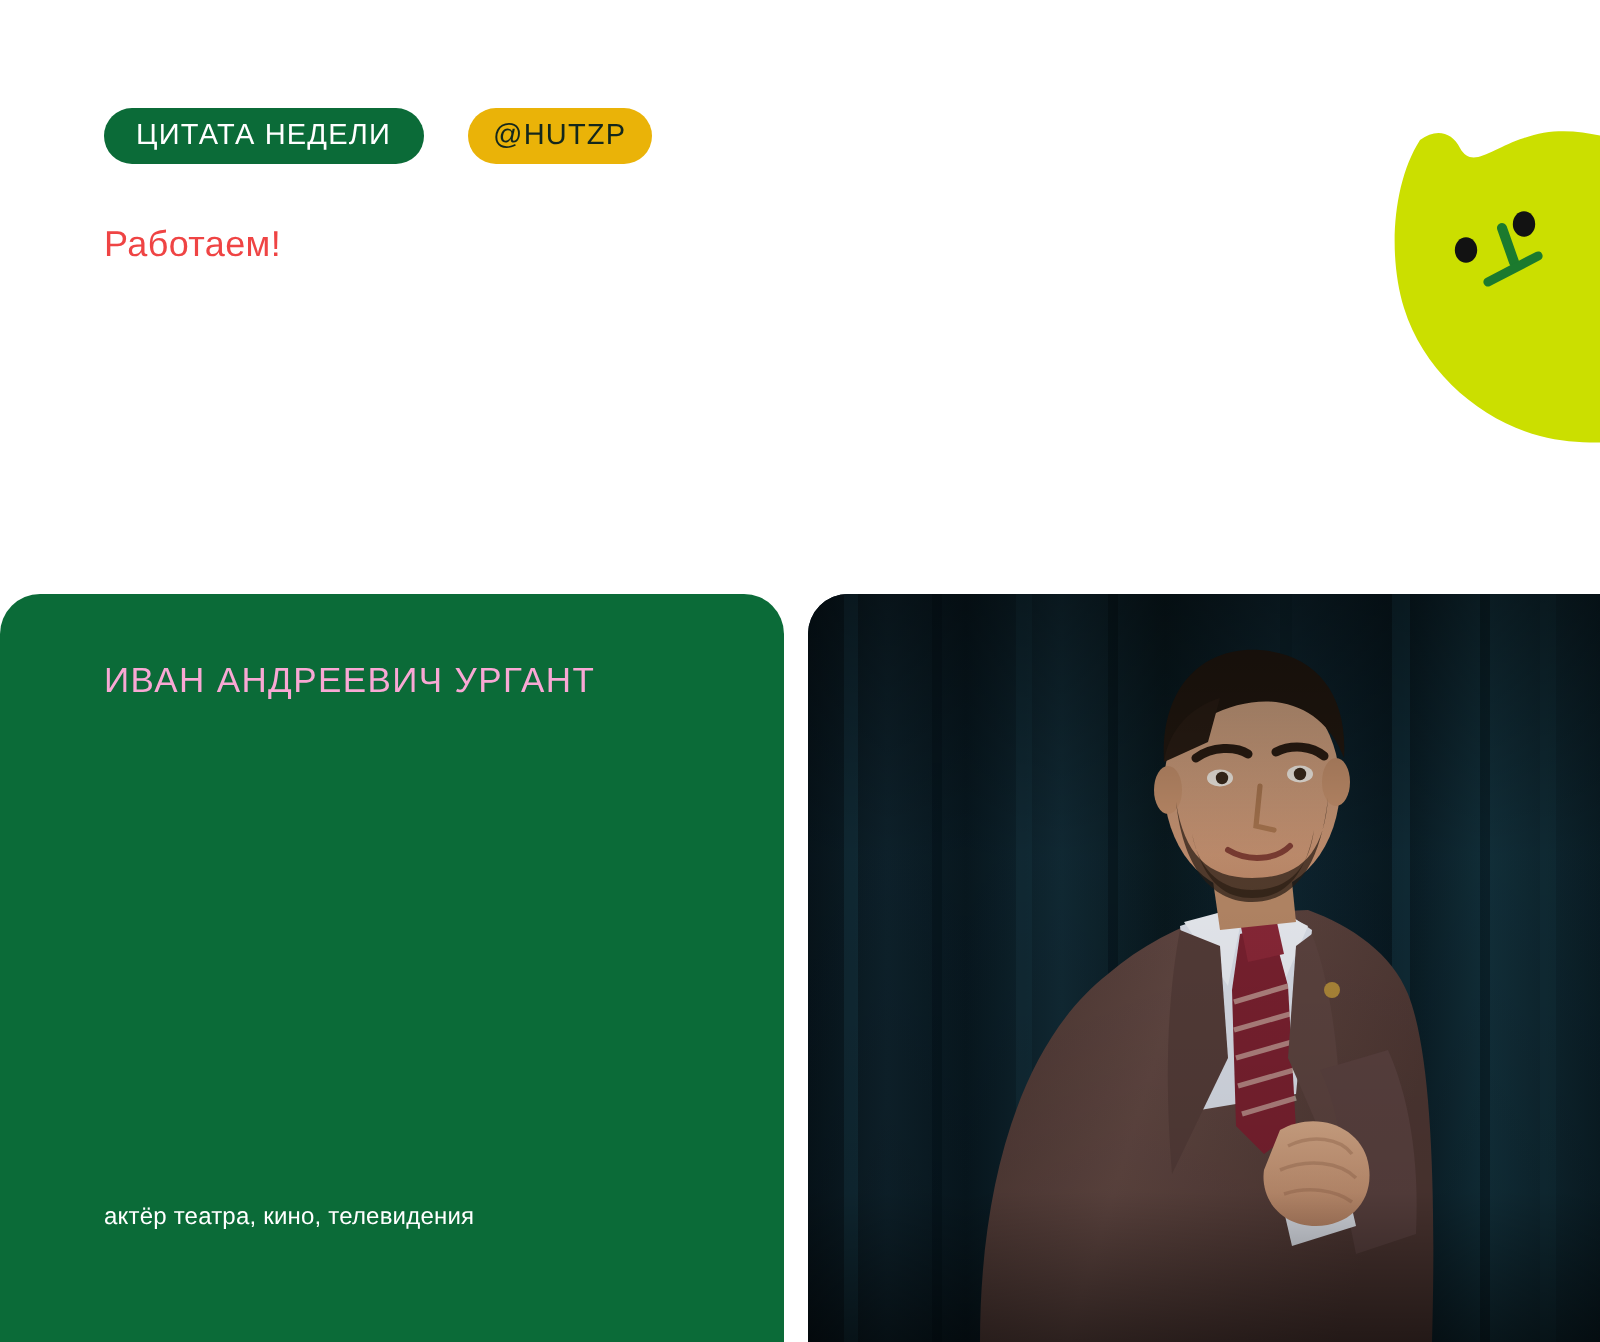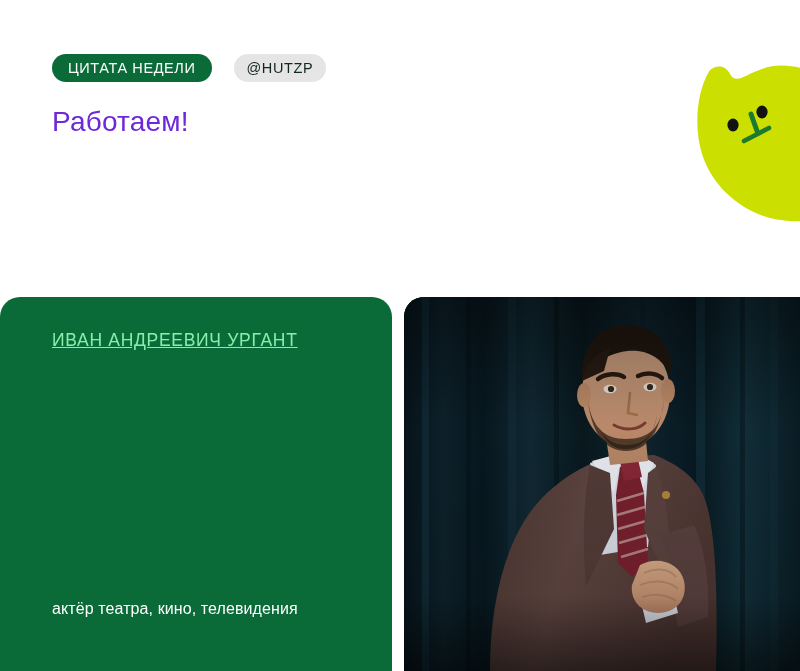--- a/index.html
+++ b/index.html
@@ -45,32 +45,32 @@
     white-space: nowrap;
     line-height: 1;
     padding: 0 16px;
     box-sizing: border-box;
   }
   .badge-green {
     background: #0b6b38;
     color: #ffffff;
   }
   .badge-lime {
-    background: #e5e5e5;
+    background: #eab308;
     color: #13271c;
     padding: 0 13px;
   }
 
   .quote {
     position: absolute;
     left: 52px;
     top: 105px;
-    font-size: 28px;
+    font-size: 18px;
     line-height: 34px;
-    color: #6d28d9;
+    color: #ef4444;
     font-weight: 400;
     letter-spacing: 0.2px;
   }
 
   
   .lemon-wrap {
     position: absolute;
     left: 688px;
     top: 52px;
     width: 130px;
@@ -97,35 +97,34 @@
     background: #0b6b38;
     border-radius: 20px 20px 0 0;
     overflow: hidden;
     box-sizing: border-box;
   }
   .person-name {
     position: absolute;
     left: 52px;
     top: 32px;
     width: 300px;
-    color: #86efac;
+    color: #f9a8d4;
     font-size: 17.5px;
     line-height: 23px;
     letter-spacing: 0.7px;
     font-weight: 400;
     text-transform: uppercase;
-    text-decoration: underline;
   }
   .person-role {
     position: absolute;
     left: 52px;
     bottom: 52px;
     width: 300px;
     color: #ffffff;
-    font-size: 16px;
+    font-size: 12px;
     line-height: 21px;
     font-weight: 400;
     letter-spacing: 0.1px;
   }
 
   
   .photo-card {
     position: absolute;
     left: 404px;
     top: 0;

